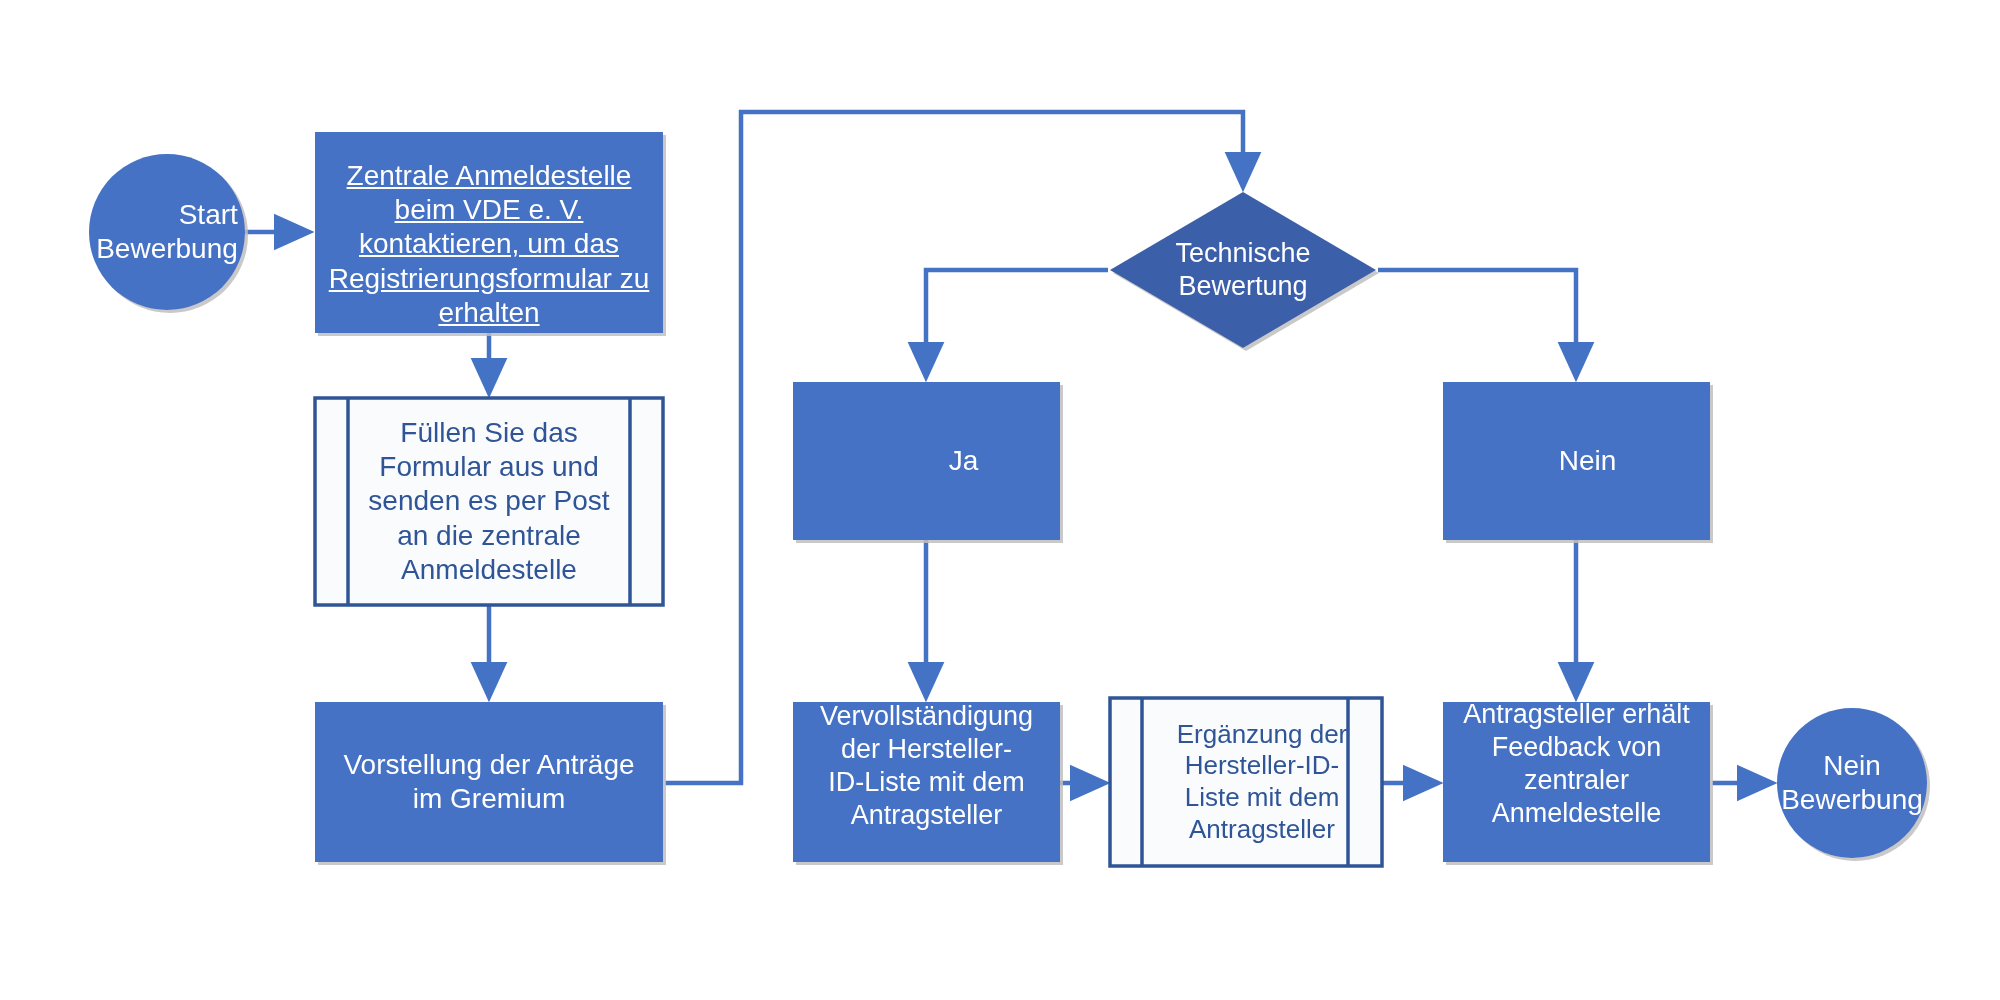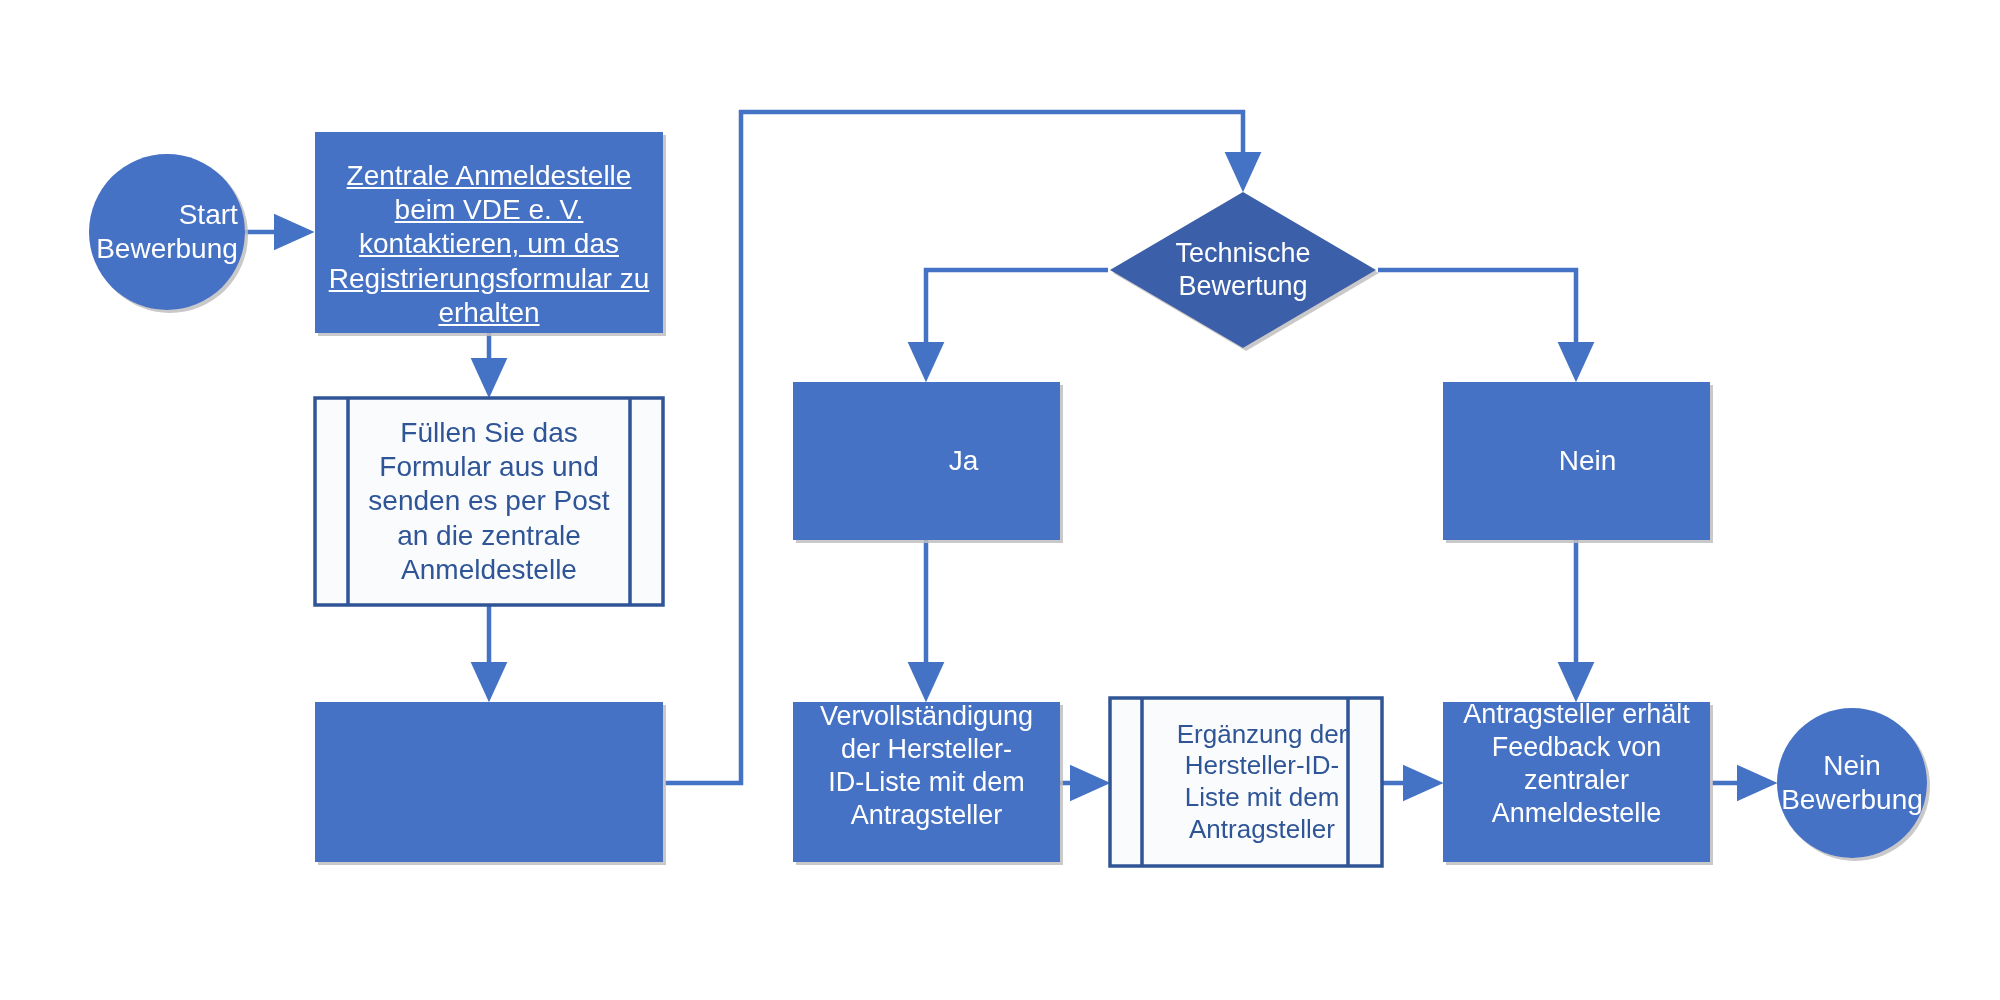--- a/index.html
+++ b/index.html
@@ -106,20 +106,22 @@
 kontaktieren, um das
 Registrierungsformular zu
 erhalten</div>
 
   <div class="nodeText t-blue fs28" style="left:348px;top:398px;width:282px;height:207px;">Füllen Sie das
 Formular aus und
 senden es per Post
 an die zentrale
 Anmeldestelle</div>
 
+  <div class="nodeText t-white fs28" style="left:315px;top:702px;width:348px;height:160px;">Vorstellung der Anträge
+im Gremium</div>
 
   <div class="nodeText t-white fs27" style="left:1118px;top:194px;width:250px;height:152px;">Technische
 Bewertung</div>
 
   <div class="nodeText t-white fs28" style="left:830px;top:382px;width:267px;height:158px;">Ja</div>
 
   <div class="nodeText t-white fs28" style="left:1443px;top:382px;width:267px;height:158px;margin-left:11px;">Nein</div>
 
   <div class="nodeText t-white fs27" style="left:793px;top:672px;width:267px;height:160px;margin-top:14px;">Vervollständigung
 der Hersteller-

